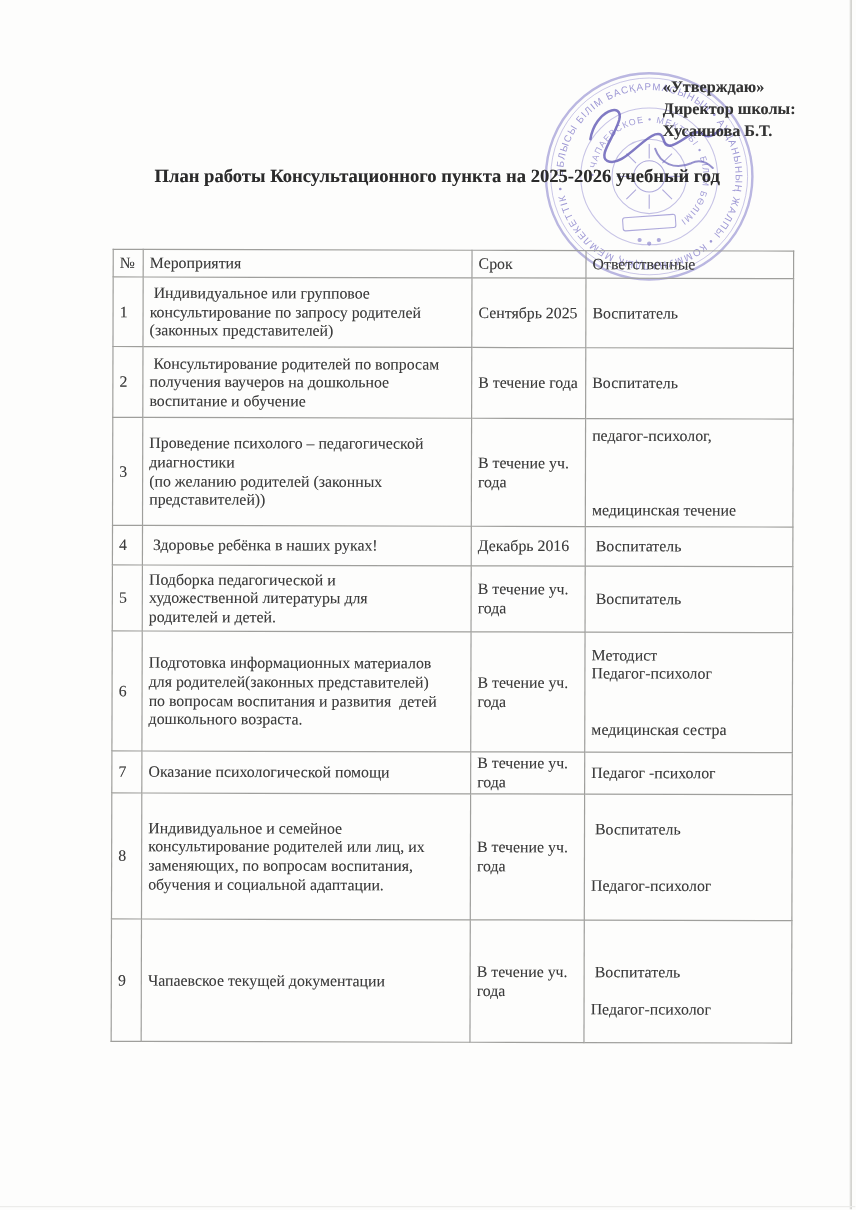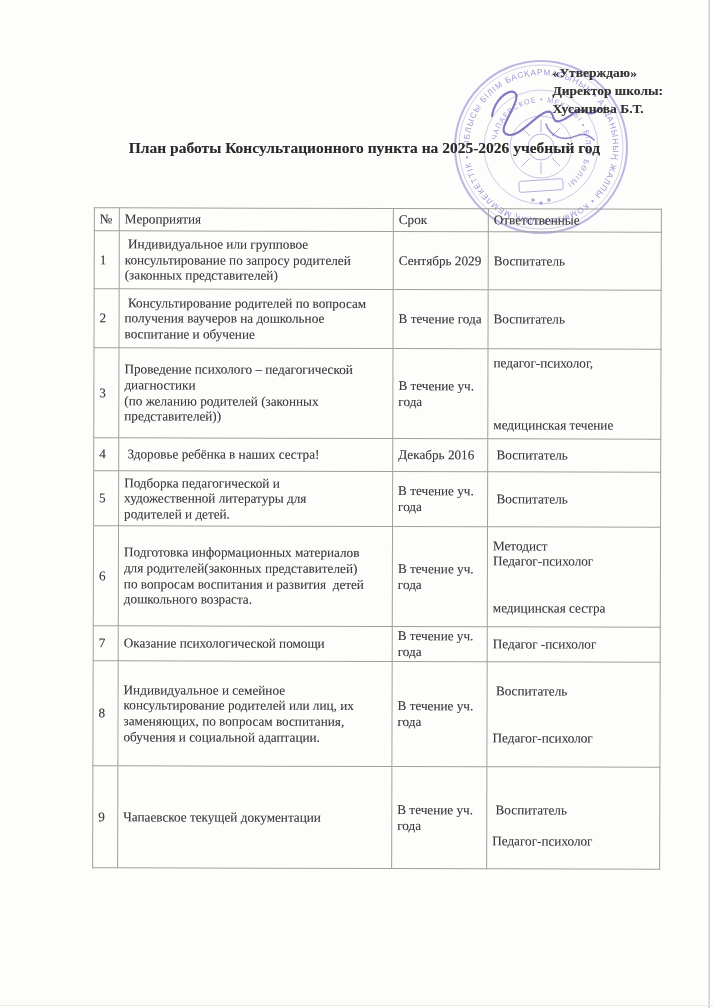--- a/index.html
+++ b/index.html
@@ -139,21 +139,21 @@
         <th>Срок</th>
         <th>Ответственные</th>
       </tr>
     </thead>
     <tbody>
         <tr>
     <td class="num">1</td>
     <td class="act"> Индивидуальное или групповое
 консультирование по запросу родителей
 (законных представителей)</td>
-    <td class="term">Сентябрь 2029</td>
+    <td class="term">Сентябрь 2025</td>
     <td class="resp">Воспитатель</td>
   </tr>
         <tr>
     <td class="num">2</td>
     <td class="act"> Консультирование родителей по вопросам
 получения ваучеров на дошкольное
 воспитание и обучение</td>
     <td class="term">В течение года</td>
     <td class="resp">Воспитатель</td>
   </tr>
@@ -165,21 +165,21 @@
 представителей))</td>
     <td class="term">В течение уч. года</td>
     <td class="resp">педагог-психолог,
 
 
 
 медицинская течение</td>
   </tr>
         <tr>
     <td class="num">4</td>
-    <td class="act"> Здоровье ребёнка в наших сестра!</td>
+    <td class="act"> Здоровье ребёнка в наших руках!</td>
     <td class="term">Декабрь 2016</td>
     <td class="resp"> Воспитатель</td>
   </tr>
         <tr>
     <td class="num">5</td>
     <td class="act">Подборка педагогической и
 художественной литературы для
 родителей и детей.</td>
     <td class="term">В течение уч. года</td>
     <td class="resp"> Воспитатель</td>

